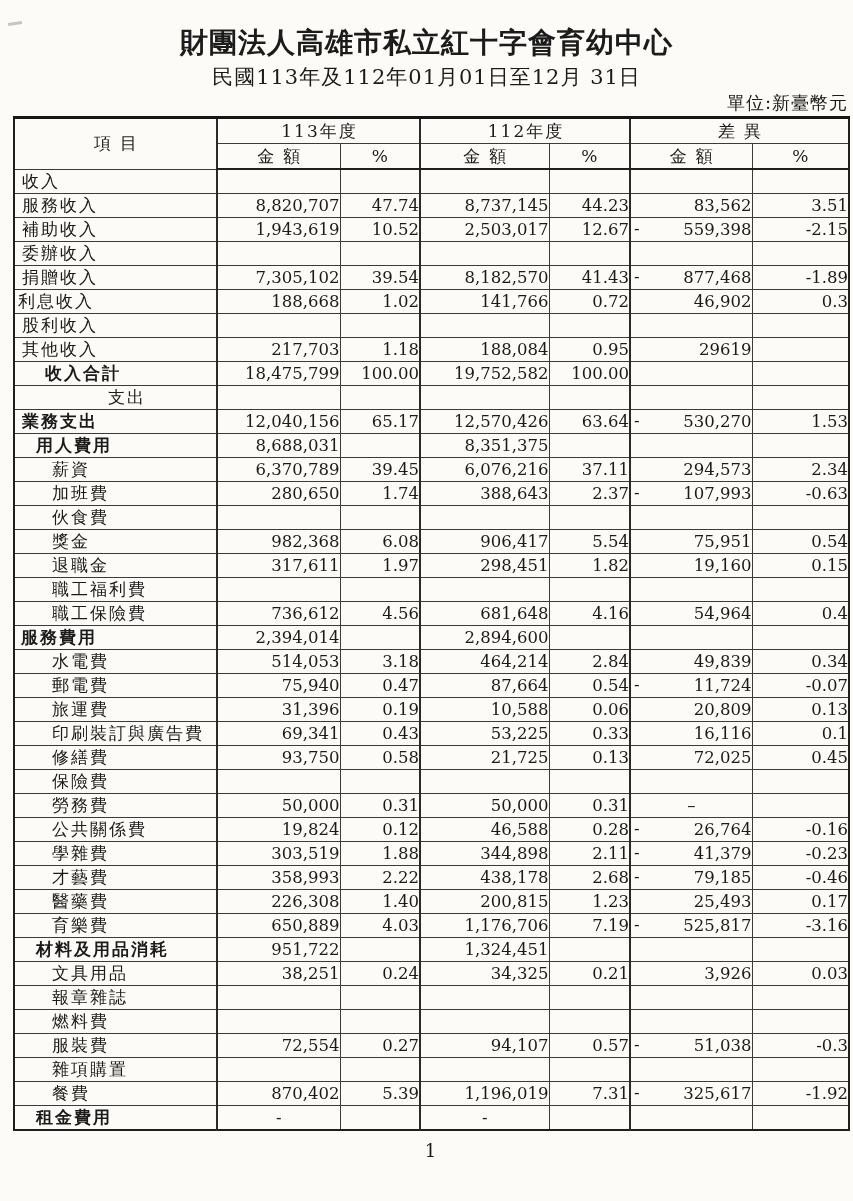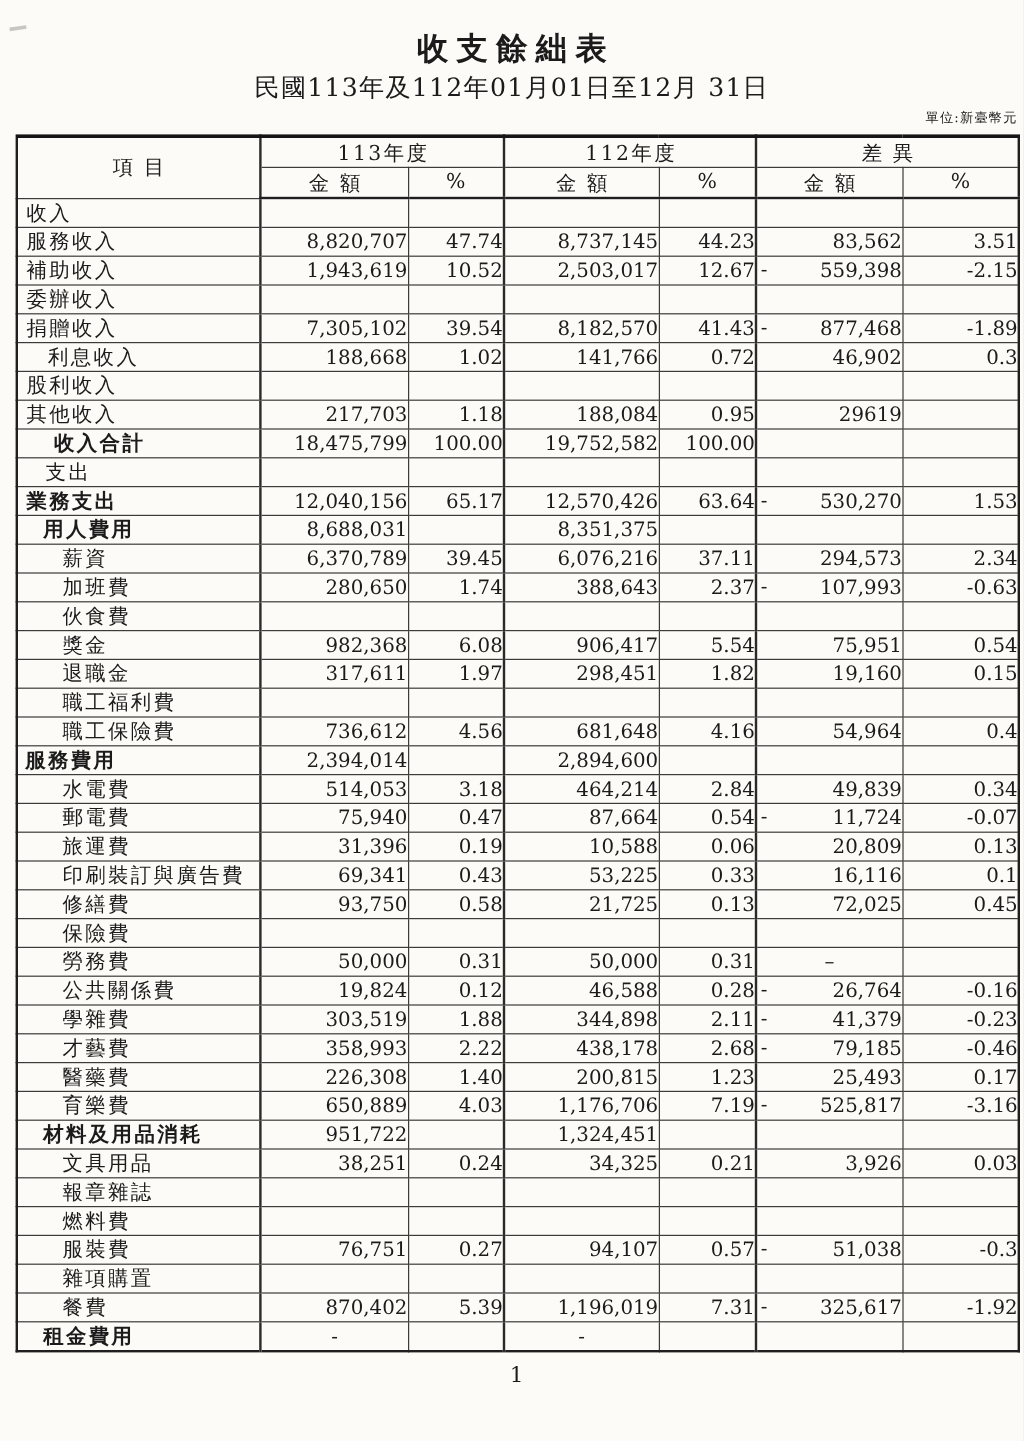--- a/index.html
+++ b/index.html
@@ -23,21 +23,21 @@
   }
   .t-report{
     text-align:center;font-size:26px;line-height:34px;
     font-weight:600;letter-spacing:7px;text-indent:7px;
   }
   .t-period{
     text-align:center;font-size:21px;line-height:30px;letter-spacing:1px;
   }
   .unit-line{
     width:835px;margin-left:13px;
-    text-align:right;font-size:11px;line-height:22px;
+    text-align:right;font-size:18px;line-height:22px;
     letter-spacing:1px;margin-bottom:2px;
   }
   table.fin{
     border-collapse:collapse;table-layout:fixed;
     width:835px;margin-left:13px;
     border:2px solid #1f1f1f;
     border-top:3px solid #161616;
   }
   table.fin th,table.fin td{
     border:1px solid #3b3b3b;
@@ -62,21 +62,21 @@
     width:835px;margin-left:13px;text-align:center;
     font-size:18px;margin-top:9px;letter-spacing:0;
   }
 </style>
 </head>
 <body>
 
 <div class="page">
   <div class="scan-artifact"></div>
 
-  <div class="t-report">收支餘絀表</div>
+  <div class="t-org">財團法人高雄市私立紅十字會育幼中心</div>
   <div class="t-period">民國113年及112年01月01日至12月 31日</div>
   <div class="unit-line">單位:新臺幣元</div>
 
   <table class="fin">
     <colgroup>
       <col style="width:203px">
       <col style="width:123px">
       <col style="width:80px">
       <col style="width:129px">
       <col style="width:81px">
@@ -139,21 +139,21 @@
         <tr>
           <td class="c-item" style="padding-left: 7px;"><span class="lbl">捐贈收入</span></td>
           <td class="num group-start">7,305,102</td>
           <td class="pct">39.54</td>
           <td class="num group-start">8,182,570</td>
           <td class="pct">41.43</td>
           <td class="c-da group-start"><span class="dsign">-</span><span>877,468</span></td>
           <td class="pct">-1.89</td>
         </tr>
         <tr>
-          <td class="c-item" style="padding-left: 25px;"><span class="lbl">利息收入</span></td>
+          <td class="c-item" style="padding-left: 3px;"><span class="lbl">利息收入</span></td>
           <td class="num group-start">188,668</td>
           <td class="pct">1.02</td>
           <td class="num group-start">141,766</td>
           <td class="pct">0.72</td>
           <td class="c-da group-start"><span>46,902</span></td>
           <td class="pct">0.3</td>
         </tr>
         <tr>
           <td class="c-item" style="padding-left: 7px;"><span class="lbl">股利收入</span></td>
           <td class="num group-start"></td>
@@ -175,21 +175,21 @@
         <tr>
           <td class="c-item" style="padding-left: 30px;"><span class="lbl bold">收入合計</span></td>
           <td class="num group-start">18,475,799</td>
           <td class="pct">100.00</td>
           <td class="num group-start">19,752,582</td>
           <td class="pct">100.00</td>
           <td class="c-da group-start"><span></span></td>
           <td class="pct"></td>
         </tr>
         <tr>
-          <td class="c-item" style="padding-left: 23px;"><span class="lbl">支出</span></td>
+          <td class="c-item" style="padding-left: 23px; text-align: center;"><span class="lbl">支出</span></td>
           <td class="num group-start"></td>
           <td class="pct"></td>
           <td class="num group-start"></td>
           <td class="pct"></td>
           <td class="c-da group-start"><span></span></td>
           <td class="pct"></td>
         </tr>
         <tr>
           <td class="c-item" style="padding-left: 7px;"><span class="lbl bold">業務支出</span></td>
           <td class="num group-start">12,040,156</td>
@@ -419,21 +419,21 @@
           <td class="c-item" style="padding-left: 37px;"><span class="lbl">燃料費</span></td>
           <td class="num group-start"></td>
           <td class="pct"></td>
           <td class="num group-start"></td>
           <td class="pct"></td>
           <td class="c-da group-start"><span></span></td>
           <td class="pct"></td>
         </tr>
         <tr>
           <td class="c-item" style="padding-left: 37px;"><span class="lbl">服裝費</span></td>
-          <td class="num group-start">76,751</td>
+          <td class="num group-start">72,554</td>
           <td class="pct">0.27</td>
           <td class="num group-start">94,107</td>
           <td class="pct">0.57</td>
           <td class="c-da group-start"><span class="dsign">-</span><span>51,038</span></td>
           <td class="pct">-0.3</td>
         </tr>
         <tr>
           <td class="c-item" style="padding-left: 37px;"><span class="lbl">雜項購置</span></td>
           <td class="num group-start"></td>
           <td class="pct"></td>

